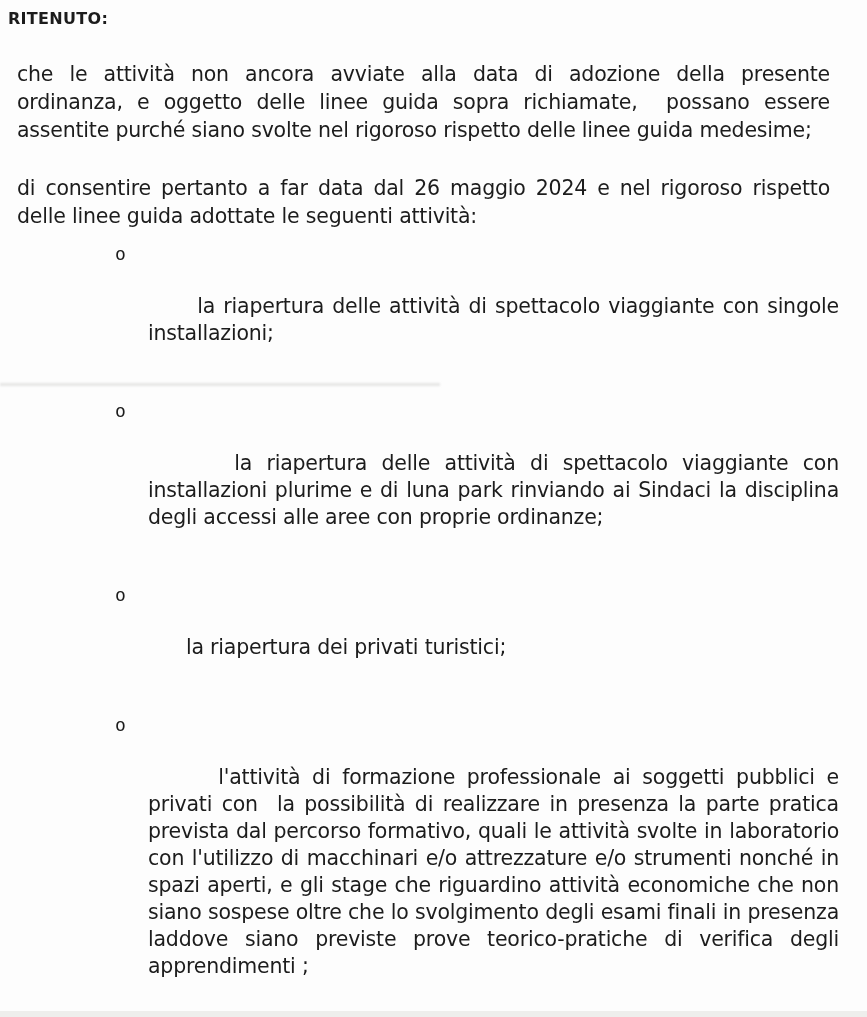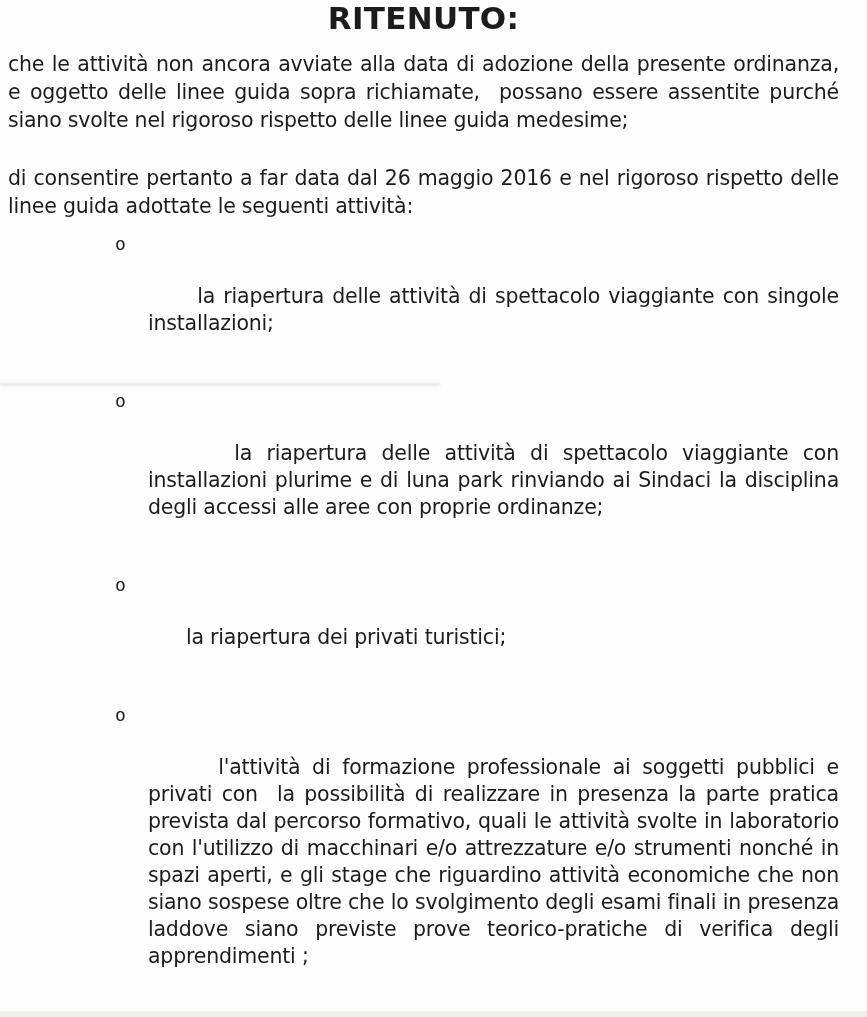--- a/index.html
+++ b/index.html
@@ -14,31 +14,30 @@
     font-family: "DejaVu Sans", sans-serif;
   }
   .page {
     position: relative;
     width: 867px;
     height: 1017px;
     box-sizing: border-box;
     padding: 5px 28px 0 8px;
   }
   .doc-heading {
-    font-size: 31px;
+    font-size: 16px;
     font-weight: bold;
     letter-spacing: 0.3px;
-    margin: 0 0 18px 0;
+    margin: 0 0 28px 0;
     line-height: 27px;
-    text-align: center;
   }
   .para {
     font-size: 20.5px;
     line-height: 28px;
-    margin: 0;
+    margin: 9px;
     text-align: justify;
     white-space: pre-wrap;
     letter-spacing: -0.2px;
   }
   .para-1 { margin-bottom: 30px; }
   .para-2 { margin-bottom: 9px; }
   .activities-list {
     list-style: none;
     margin: 0;
     padding: 0;
@@ -85,21 +84,21 @@
 </style>
 </head>
 <body style="background: rgb(253, 253, 253); color: rgb(28, 28, 28);">
 
 <div class="page">
 
   <h1 class="doc-heading">RITENUTO:</h1>
 
   <p class="para para-1">che le attività non ancora avviate alla data di adozione della presente ordinanza, e oggetto delle linee guida sopra richiamate,  possano essere assentite purché siano svolte nel rigoroso rispetto delle linee guida medesime;</p>
 
-  <p class="para para-2">di consentire pertanto a far data dal 26 maggio 2016 e nel rigoroso rispetto delle linee guida adottate le seguenti attività:</p>
+  <p class="para para-2">di consentire pertanto a far data dal 26 maggio 2024 e nel rigoroso rispetto delle linee guida adottate le seguenti attività:</p>
 
   <ul class="activities-list">
     <li class="list-item">
       <span class="bullet">o</span>
       <span>la riapertura delle attività di spettacolo viaggiante con singole installazioni;</span>
     </li>
     <li class="list-item">
       <span class="bullet">o</span>
       <span>la riapertura delle attività di spettacolo viaggiante con installazioni plurime e di luna park rinviando ai Sindaci la disciplina degli accessi alle aree con proprie ordinanze;</span>
     </li>

